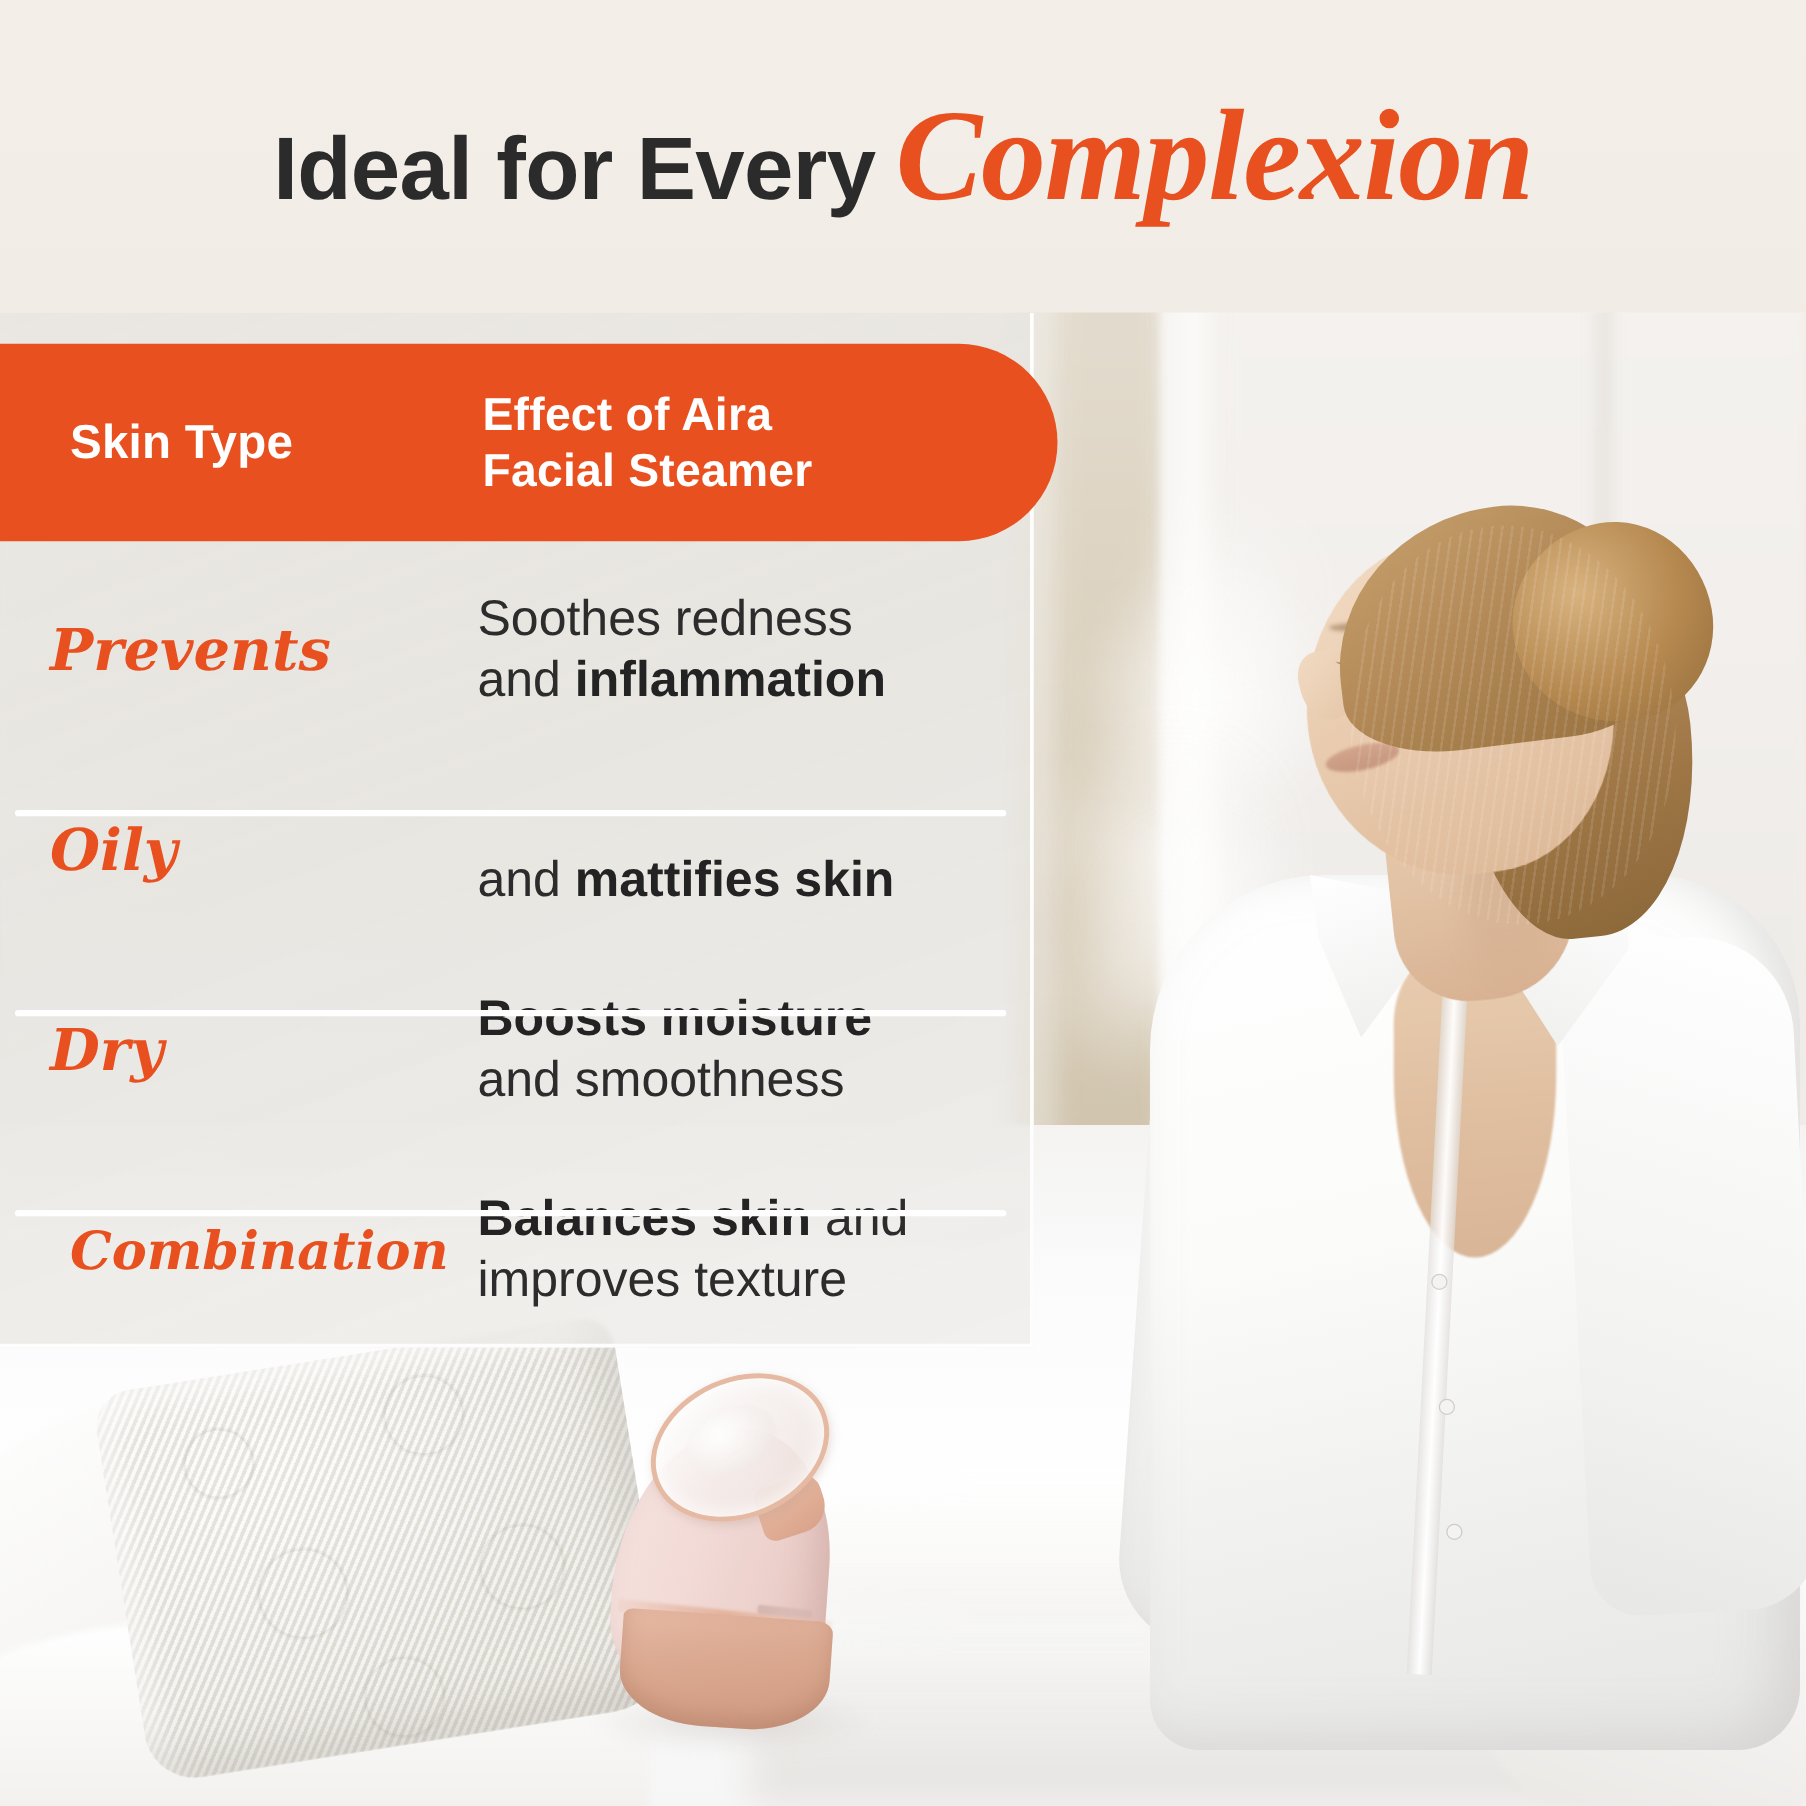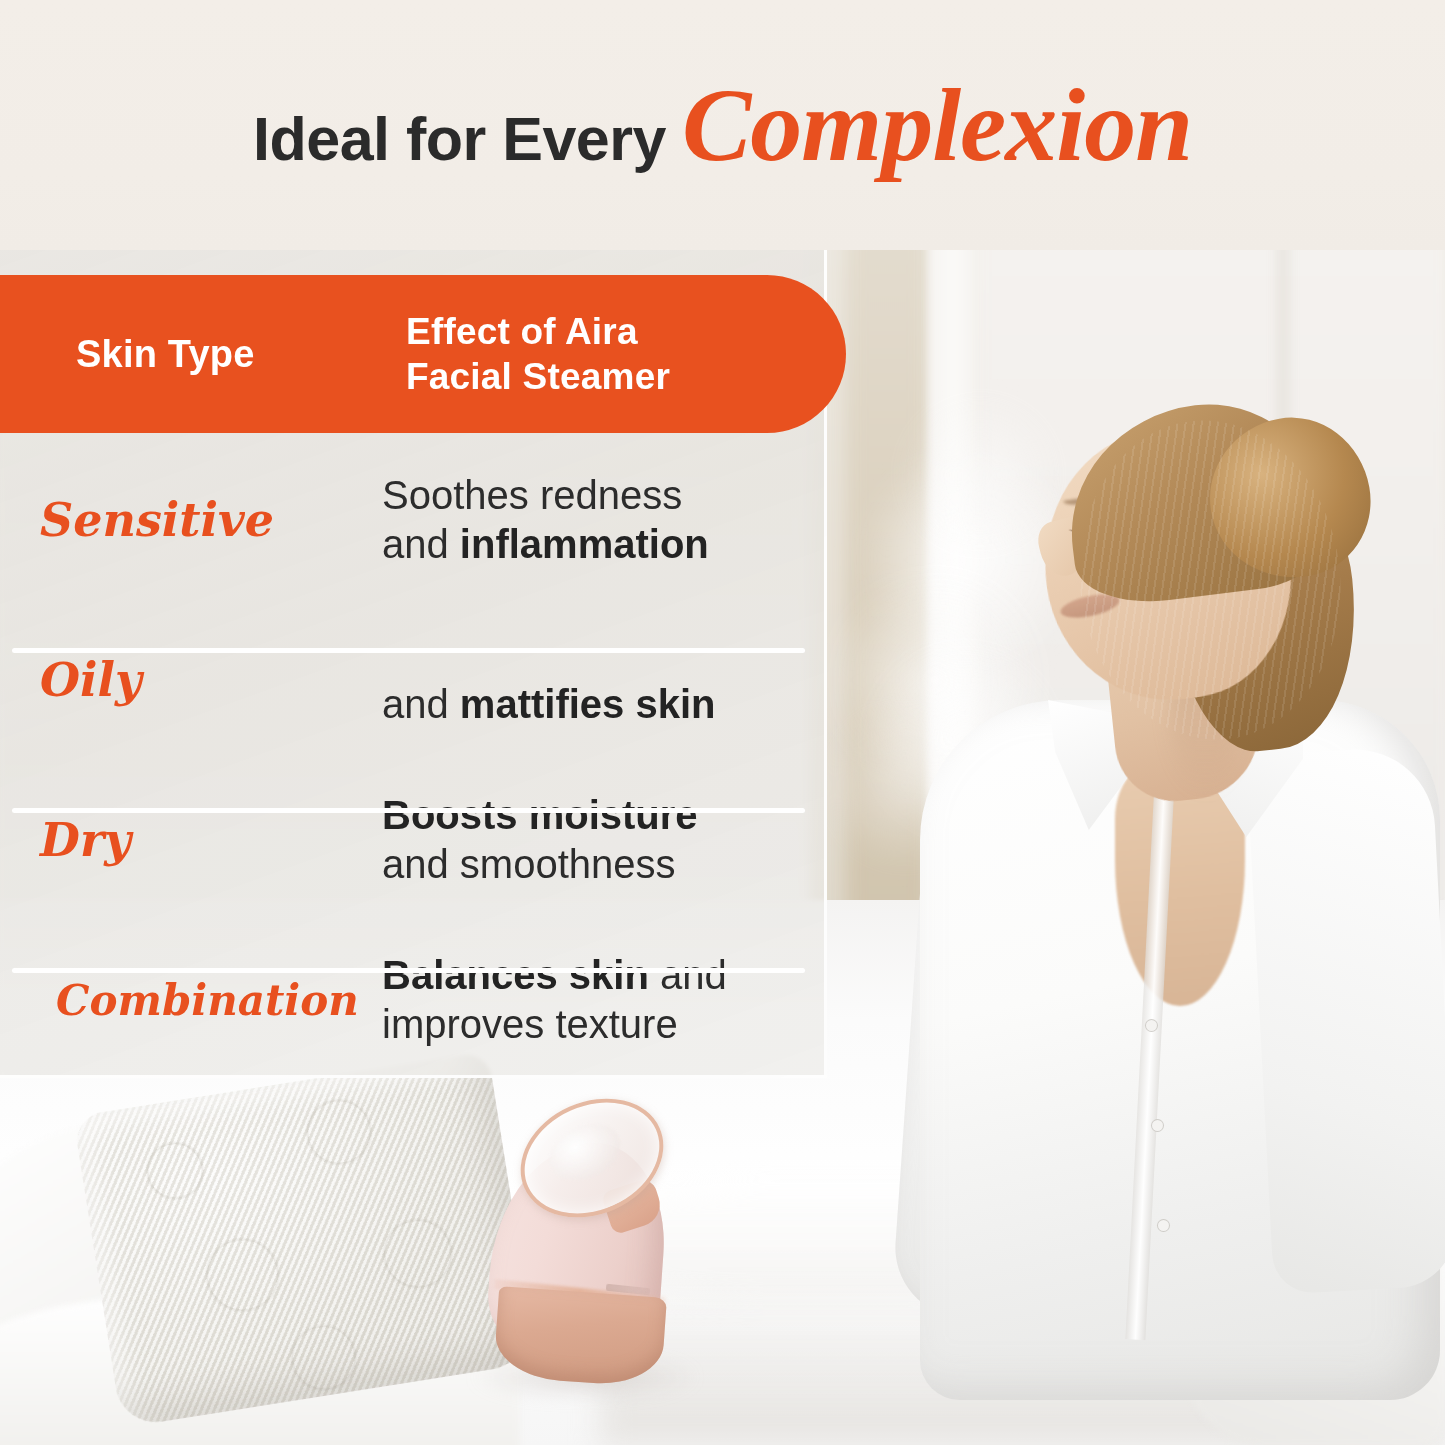--- a/index.html
+++ b/index.html
@@ -272,21 +272,21 @@
     position:absolute; left:0; top:0; width:1445px; height:250px;
     background:linear-gradient(180deg,#f3eee8 0%,#f2ede7 70%,#f1ece6 100%);
     display:flex; align-items:center; justify-content:center;
   }
   .title {
     white-space:nowrap; line-height:1;
     font-size:88px; letter-spacing:-.5px;
   }
   .title .t-dark {
     font-family:"Liberation Sans", sans-serif;
-    font-weight:bold; color:#2b2b2b; font-size:61px;
+    font-weight:bold; color:#2b2b2b; font-size:71px;
   }
   .title .t-accent {
     font-family:Liberation Serif, serif;
     font-style:italic; font-weight:bold; color:#e8501f;
     font-size:104px; letter-spacing:-1px; margin-left:16px;
   }
 
   
   .panel {
     position:absolute; left:0; top:250px; width:827px; height:828px;
@@ -296,21 +296,21 @@
     backdrop-filter:blur(2px);
   }
   .hdr {
     position:absolute; left:0; top:25px; width:846px; height:158px;
     background:#e8511f;
     border-radius:0 80px 80px 0;
     display:flex; align-items:center;
   }
   .hdr-skin {
     color:#ffffff; font-weight:bold; font-size:38px;
-    margin-left:76px; width:330px; letter-spacing:.2px;
+    margin-left:56px; width:330px; letter-spacing:.2px;
   }
   .hdr-effect {
     color:#ffffff; font-weight:bold; font-size:37px; line-height:1.22;
     letter-spacing:.2px;
   }
 
   .rows { position:absolute; left:0; top:190px; width:827px; }
   .row {
     position:relative; height:160px; display:flex; align-items:center;
   }
@@ -412,21 +412,21 @@
       <div class="hdr-skin">Skin Type</div>
       <div class="hdr-effect">
         <div>Effect of Aira</div>
         <div>Facial Steamer</div>
       </div>
     </div>
 
     <div class="rows">
 
       <div class="row r1">
-        <div class="type">Sensitive</div>
+        <div class="type">Prevents</div>
         <div class="effect">
           <span>Soothes redness</span><br>
           <span>and </span><b>inflammation</b>
         </div>
       </div>
 
       <div class="row r2">
         <div class="type">Oily</div>
         <div class="effect">
           <br>

